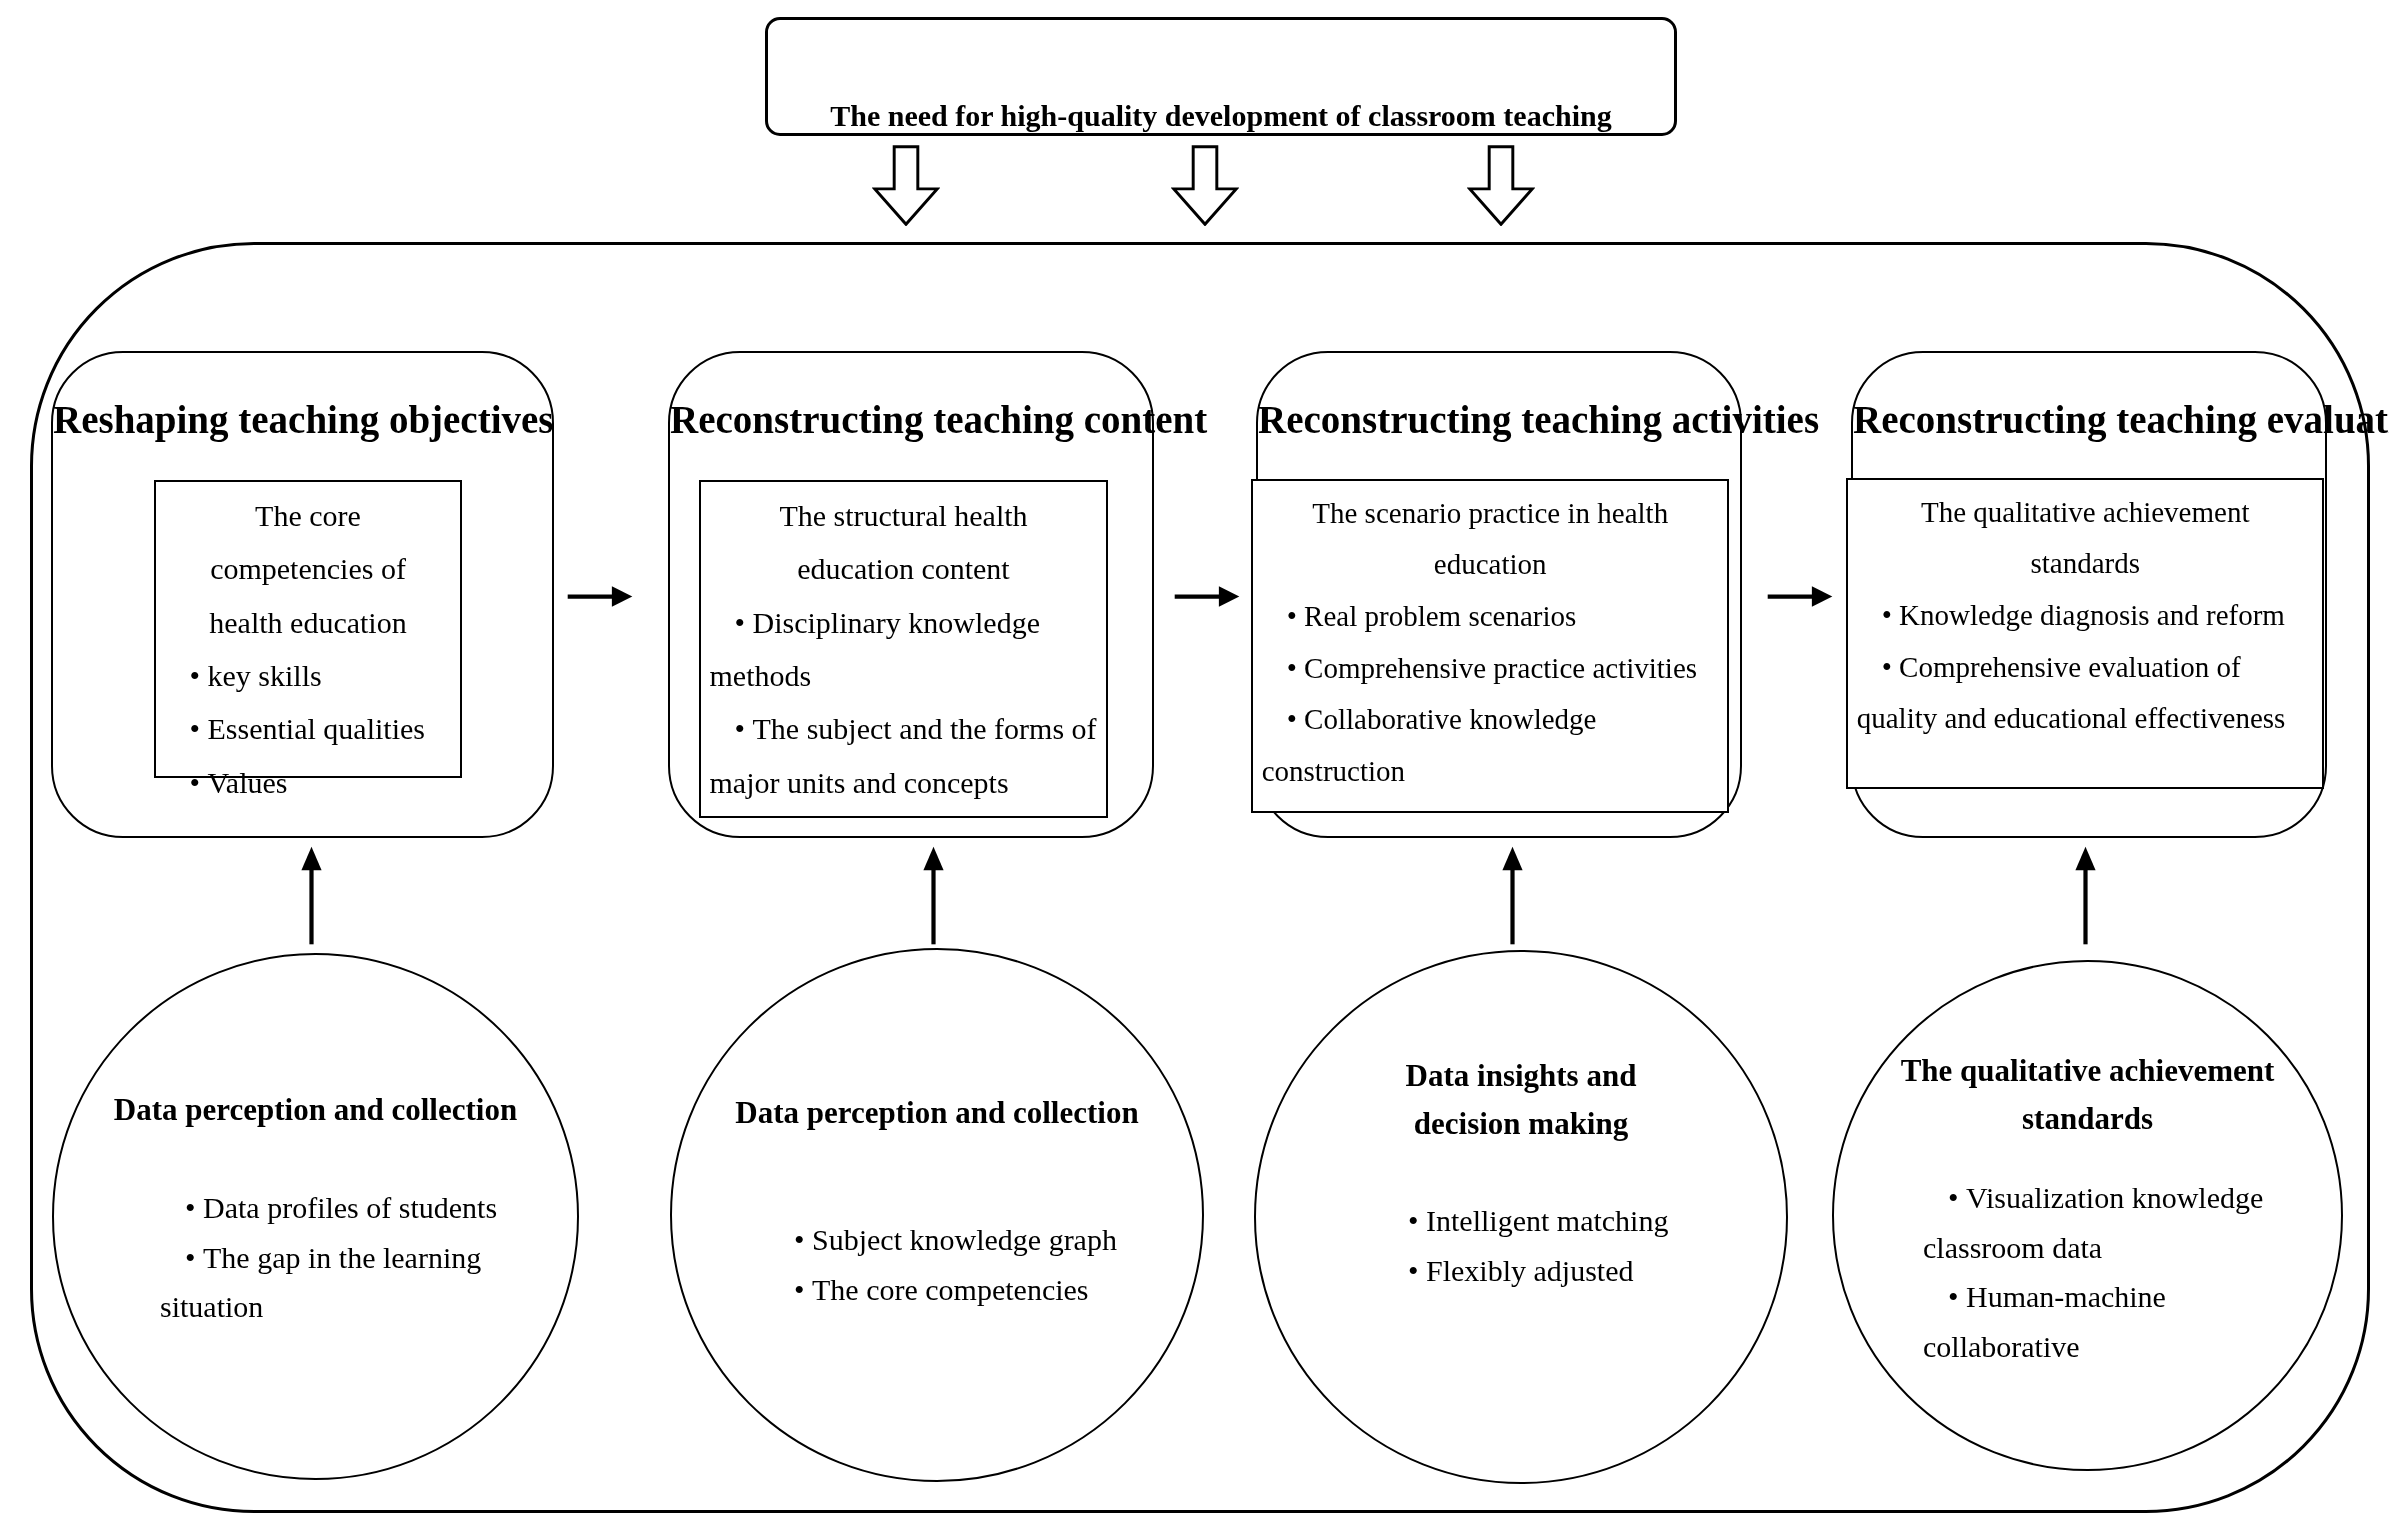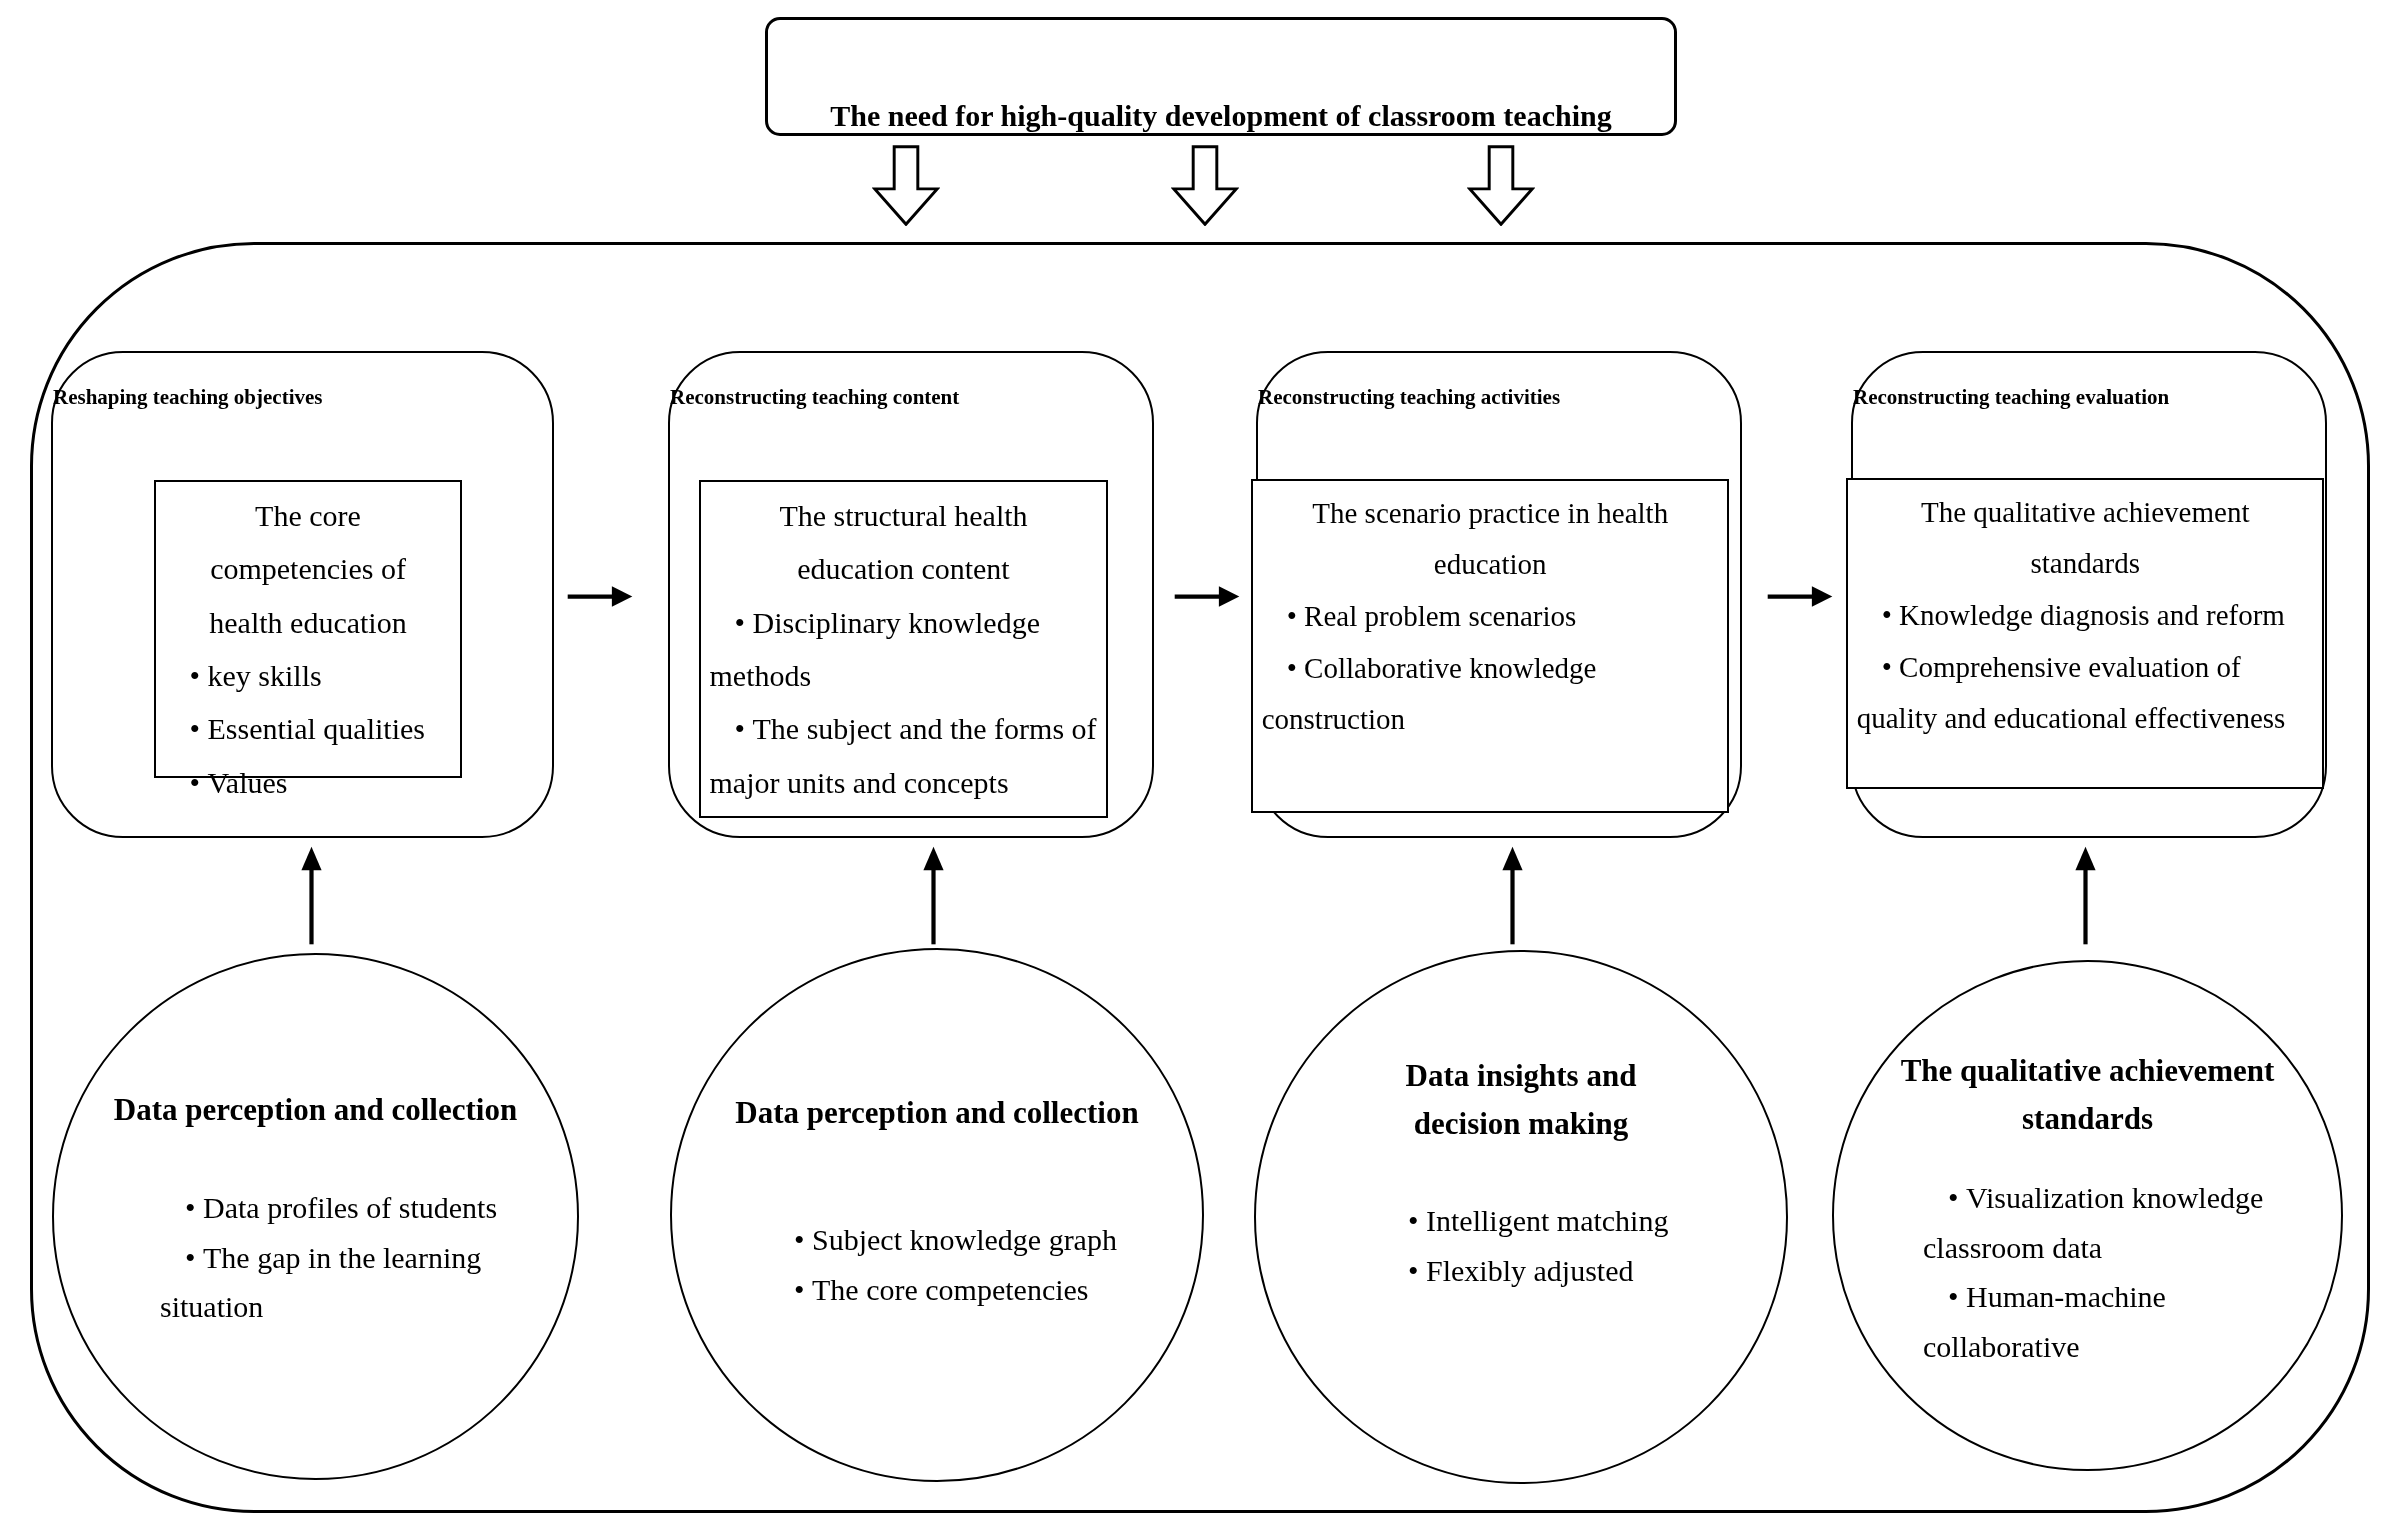--- a/index.html
+++ b/index.html
@@ -9,21 +9,21 @@
   
   .banner{left:765px;top:17px;width:906px;height:113px;border:3.4px solid #000;border-radius:15px;
           display:flex;align-items:flex-end;justify-content:center;background:#fff;}
   .banner-text{font-weight:bold;font-size:30px;white-space:nowrap;}
 
   
   .outer-frame{left:30px;top:242px;width:2334px;height:1265px;border:3.4px solid #000;border-radius:224px;background:#fff;}
 
   
   .card{top:351px;height:483px;border:2.5px solid #000;border-radius:72px;background:#fff;}
-  .card-title{padding-top:32px;text-align:left;font-weight:bold;font-size:21px;white-space:nowrap;}
+  .card-title{padding-top:44px;text-align:center;font-weight:bold;font-size:39px;white-space:nowrap;}
   .inner-box{position:absolute;border:2.5px solid #000;background:#fff;font-size:30px;line-height:1.78;padding:6.8px 8.5px;box-sizing:border-box;}
   .c3 .inner-box,.c4 .inner-box{font-size:29px;}
   .box-heading{text-align:center;}
   .bullets{margin:0;padding:0;list-style:none;}
   .bullets li{margin:0;}
   .line{display:block;}
   .bullets li .line:first-child{text-indent:25px;}
   .bullets li .line:first-child::before{content:"\2022\00a0 ";}
 
   
@@ -103,20 +103,23 @@
   <div class="inner-box" style="left:-6.8px;top:126px;width:478px;height:334px">
     <div class="box-heading">
         <span class="line">The scenario practice in health</span>
         <span class="line">education</span>
       </div>
     <ul class="bullets">
       <li>
           <span class="line">Real problem scenarios</span>
         </li>
       <li>
+          <span class="line">Comprehensive practice activities</span>
+        </li>
+      <li>
           <span class="line">Collaborative knowledge</span>
           <span class="line">construction</span>
         </li>
     </ul>
   </div>
 </div>
 
 <div class="abs card c4" style="left:1851px;width:472px">
   <div class="card-title">Reconstructing teaching evaluation</div>
   <div class="inner-box" style="left:-6.8px;top:125px;width:478px;height:311px">

